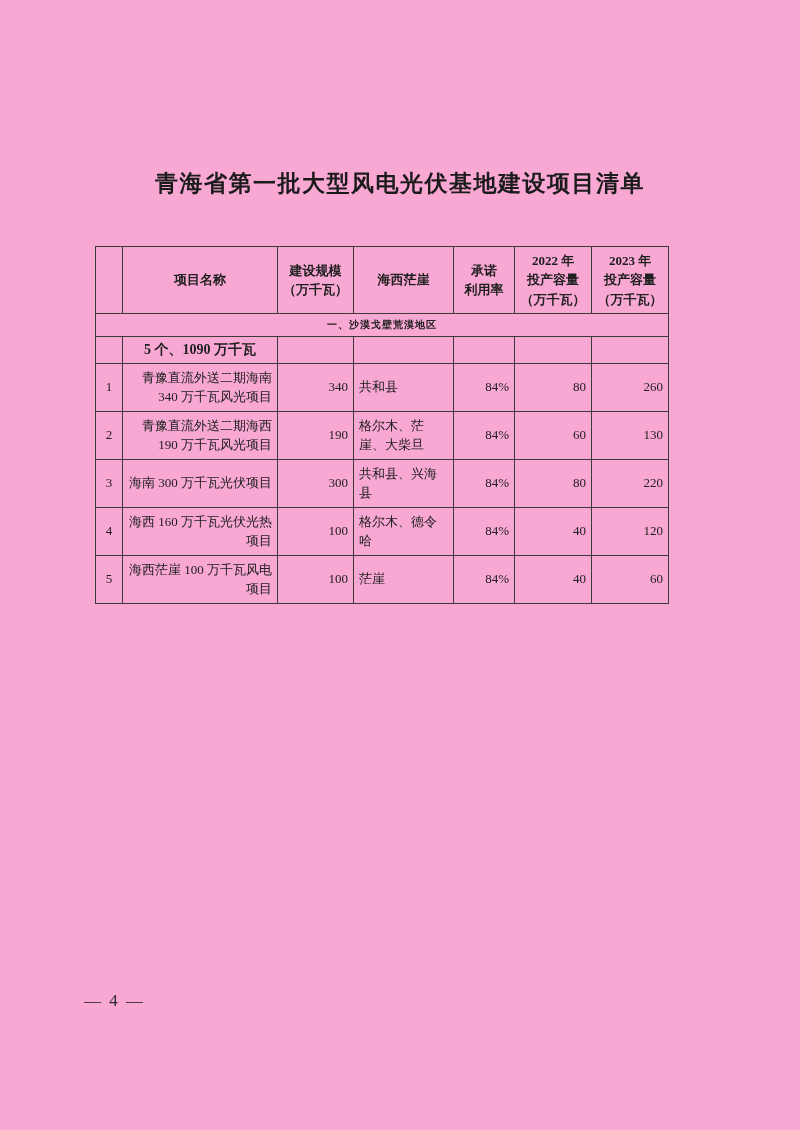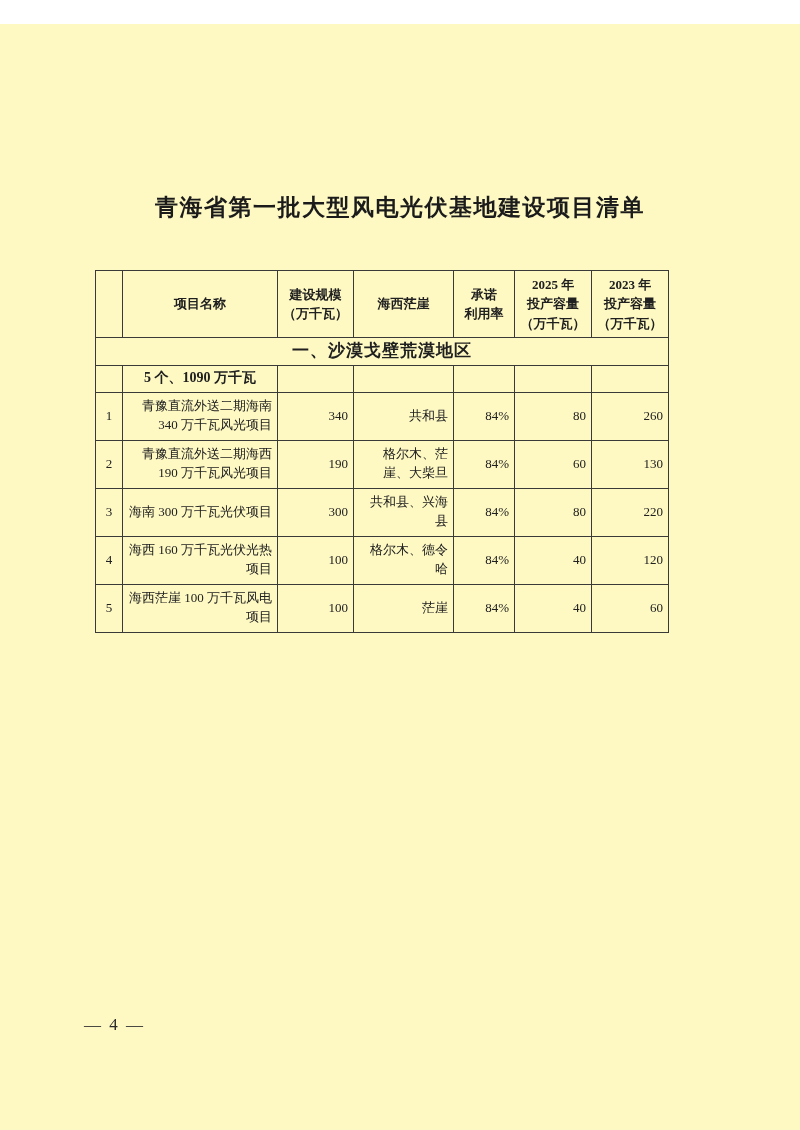--- a/index.html
+++ b/index.html
@@ -7,23 +7,22 @@
     width: 800px;
     height: 1130px;
     position: relative;
     background: #ffffff;
     font-family: "Liberation Serif", "DejaVu Serif", serif;
     color: #1f1f1f;
   }
   .page {
     position: absolute;
     inset: 0;
-    background: #fef9c3;
+    background: #f9a8d4;
     overflow: hidden;
-    margin-top: 24px;
   }
   .doc-title {
     position: absolute;
     top: 168px;
     left: 0;
     width: 100%;
     margin: 0;
     text-align: center;
     font-size: 23px;
     font-weight: bold;
@@ -53,39 +52,39 @@
     text-align: center;
     white-space: pre-line;
     height: 62px;
     font-size: 13px;
     line-height: 1.5;
   }
   tr.section-row td {
     height: 20px;
     text-align: center;
     font-weight: bold;
-    font-size: 17px;
+    font-size: 10px;
     letter-spacing: 1px;
     padding: 1px 4px;
   }
   tr.subtotal-row td {
     height: 24px;
     padding: 1px 4px;
   }
   tr.subtotal-row td.name-cell {
     text-align: center;
     font-weight: bold;
     font-size: 14px;
     border-radius: 8px;
   }
   tr.data-row td { height: 43px; }
   td.idx-cell   { text-align: center; }
   td.name-cell  { text-align: right; }
   td.num-cell   { text-align: right; }
-  td.loc-cell   { text-align: right; }
+  td.loc-cell   { text-align: left; }
   .page-number {
     position: absolute;
     left: 84px;
     top: 991px;
     font-size: 17px;
     letter-spacing: 2px;
     color: #2a2a2a;
   }
 </style>
 </head>
@@ -107,21 +106,21 @@
     </colgroup>
     <thead>
       <tr>
         <th></th>
         <th>项目名称</th>
         <th>建设规模
 （万千瓦）</th>
         <th>海西茫崖</th>
         <th>承诺
 利用率</th>
-        <th>2025 年
+        <th>2022 年
 投产容量
 （万千瓦）</th>
         <th>2023 年
 投产容量
 （万千瓦）</th>
       </tr>
     </thead>
     <tbody>
       <tr class="section-row">
         <td colspan="7">一、沙漠戈壁荒漠地区</td>

